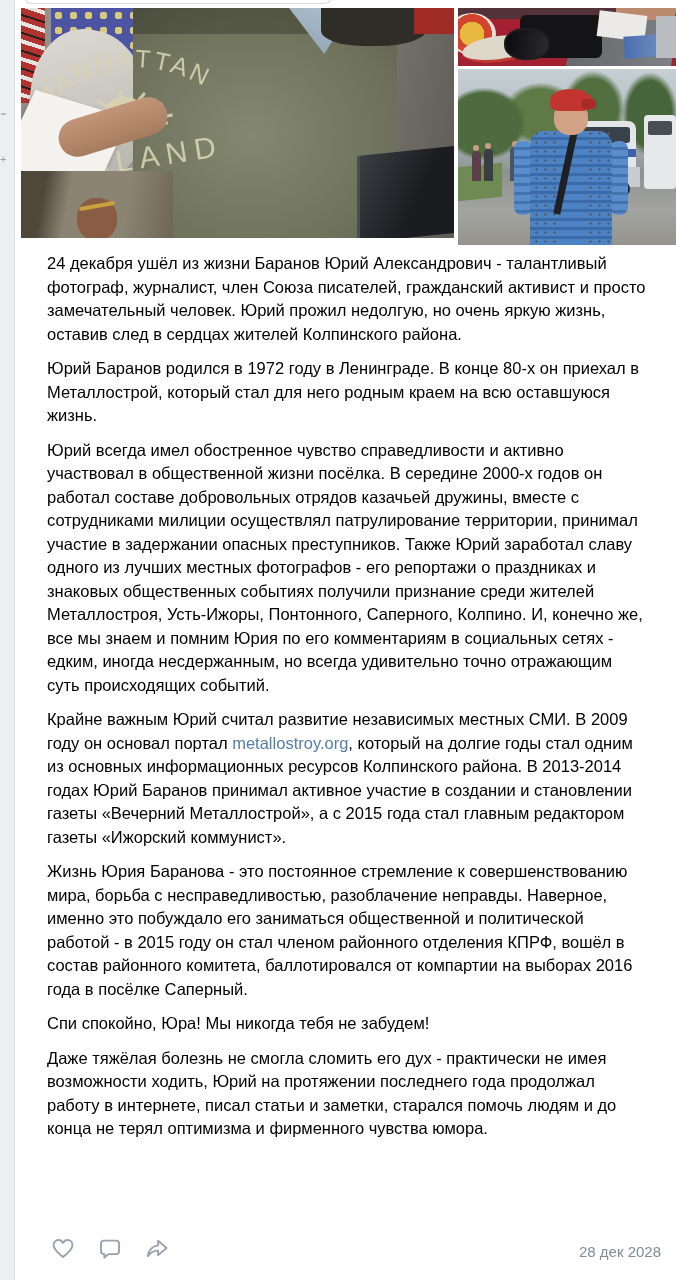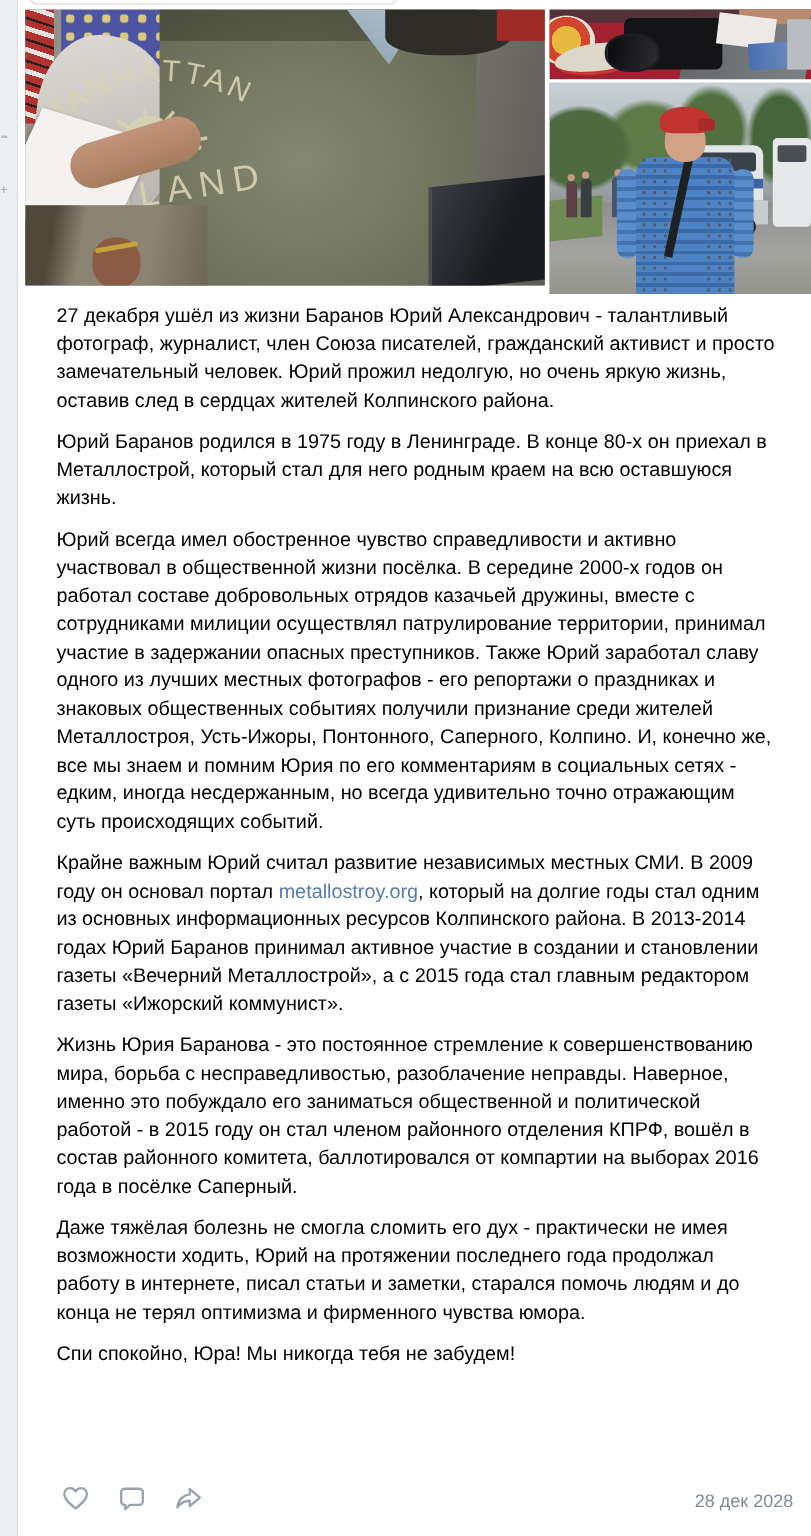--- a/index.html
+++ b/index.html
@@ -235,27 +235,27 @@
   <div class="pb-torso"></div>
   <div class="pb-vestL"></div>
   <div class="pb-vestR"></div>
   <div class="pb-strap"></div>
   <div class="pb-face"></div>
   <div class="pb-cap"></div>
   <div class="pb-capback"></div>
 </div>
 
 <div class="post-text">
-  <p>27 декабря ушёл из жизни Баранов Юрий Александрович - талантливый фотограф, журналист, член Союза писателей, гражданский активист и просто замечательный человек. Юрий прожил недолгую, но очень яркую жизнь, оставив след в сердцах жителей Колпинского района.</p>
-  <p>Юрий Баранов родился в 1975 году в Ленинграде. В конце 80-х он приехал в Металлострой, который стал для него родным краем на всю оставшуюся жизнь.</p>
+  <p>24 декабря ушёл из жизни Баранов Юрий Александрович - талантливый фотограф, журналист, член Союза писателей, гражданский активист и просто замечательный человек. Юрий прожил недолгую, но очень яркую жизнь, оставив след в сердцах жителей Колпинского района.</p>
+  <p>Юрий Баранов родился в 1972 году в Ленинграде. В конце 80-х он приехал в Металлострой, который стал для него родным краем на всю оставшуюся жизнь.</p>
   <p>Юрий всегда имел обостренное чувство справедливости и активно участвовал в общественной жизни посёлка. В середине 2000-х годов он работал составе добровольных отрядов казачьей дружины, вместе с сотрудниками милиции осуществлял патрулирование территории, принимал участие в задержании опасных преступников. Также Юрий заработал славу одного из лучших местных фотографов - его репортажи о праздниках и знаковых общественных событиях получили признание среди жителей Металлостроя, Усть-Ижоры, Понтонного, Саперного, Колпино. И, конечно же, все мы знаем и помним Юрия по его комментариям в социальных сетях - едким, иногда несдержанным, но всегда удивительно точно отражающим суть происходящих событий.</p>
   <p><span>Крайне важным Юрий считал развитие независимых местных СМИ. В 2009 году он основал портал </span><a class="post-link">metallostroy.org</a><span>, который на долгие годы стал одним из основных информационных ресурсов Колпинского района. В 2013-2014 годах Юрий Баранов принимал активное участие в создании и становлении газеты «Вечерний Металлострой», а с 2015 года стал главным редактором газеты «Ижорский коммунист».</span></p>
   <p>Жизнь Юрия Баранова - это постоянное стремление к совершенствованию мира, борьба с несправедливостью, разоблачение неправды. Наверное, именно это побуждало его заниматься общественной и политической работой - в 2015 году он стал членом районного отделения КПРФ, вошёл в состав районного комитета, баллотировался от компартии на выборах 2016 года в посёлке Саперный.</p>
+  <p>Спи спокойно, Юра! Мы никогда тебя не забудем!</p>
   <p>Даже тяжёлая болезнь не смогла сломить его дух - практически не имея возможности ходить, Юрий на протяжении последнего года продолжал работу в интернете, писал статьи и заметки, старался помочь людям и до конца не терял оптимизма и фирменного чувства юмора.</p>
-  <p>Спи спокойно, Юра! Мы никогда тебя не забудем!</p>
 </div>
 
 <div class="actions">
   <button class="action-btn" title="">
     <svg viewBox="0 0 24 24">
       <path d="M12 19.6 C7.2 15.8 3.6 12.6 3.6 8.9 C3.6 6.3 5.6 4.5 7.9 4.5 C9.6 4.5 11.1 5.4 12 7.1 C12.9 5.4 14.4 4.5 16.1 4.5 C18.4 4.5 20.4 6.3 20.4 8.9 C20.4 12.6 16.8 15.8 12 19.6 Z"></path>
     </svg>
   </button>
   <button class="action-btn" title="">
     <svg viewBox="0 0 24 24">

